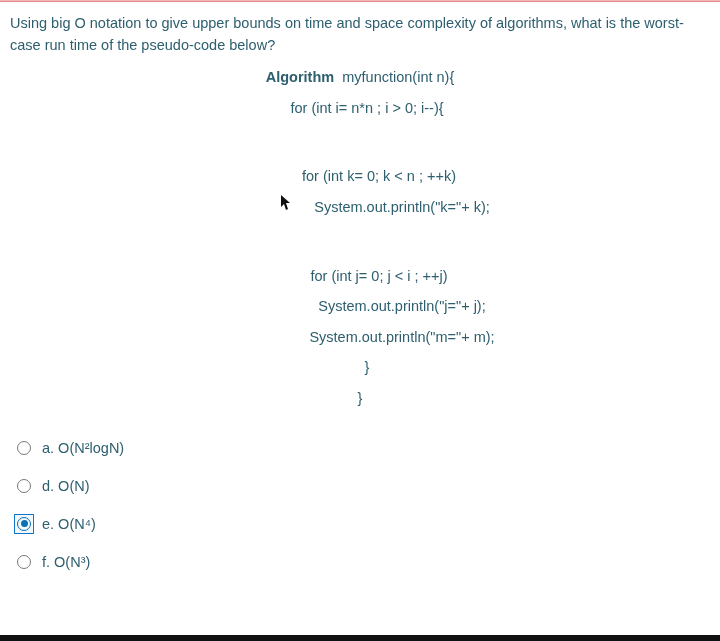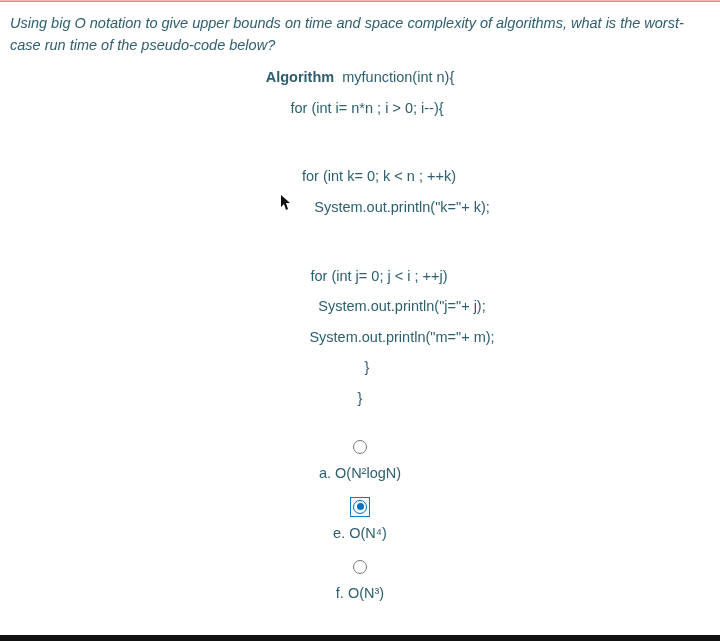--- a/index.html
+++ b/index.html
@@ -21,41 +21,39 @@
       width: 100%;
       background: #e78a8a;
       border-top: 1px solid #f0b5b5;
     }
     .content {
       padding: 10px 10px 0 10px;
     }
     .question-text {
       line-height: 1.55;
       margin-bottom: 8px;
-      font-style: italic;
     }
     .algo-line {
       line-height: 1.7;
       margin-bottom: 6px;
       white-space: pre;
       text-align: center;
     }
     .bold {
       font-weight: 600;
     }
     .options {
       margin-top: 18px;
     }
     .option-row {
       display: flex;
       align-items: center;
       gap: 8px;
       padding: 8px 4px;
       min-height: 38px;
-      flex-direction: column;
     }
     .radio {
       width: 14px;
       height: 14px;
       border: 1.5px solid #7a7a7a;
       border-radius: 50%;
       flex-shrink: 0;
       display: flex;
       align-items: center;
       justify-content: center;
@@ -132,20 +130,26 @@
 
     <div class="option-row">
       <span class="radio-wrap">
           <span class="radio"></span>
         </span>
       <span class="option-label">a. O(N²logN)</span>
     </div>
 
 
 
+    <div class="option-row">
+      <span class="radio-wrap">
+          <span class="radio"></span>
+        </span>
+      <span class="option-label">d. O(N)</span>
+    </div>
 
     <div class="option-row">
       <span class="radio-wrap focused">
           <span class="radio selected"></span>
         </span>
       <span class="option-label">e. O(N⁴)</span>
     </div>
 
     <div class="option-row">
       <span class="radio-wrap">

